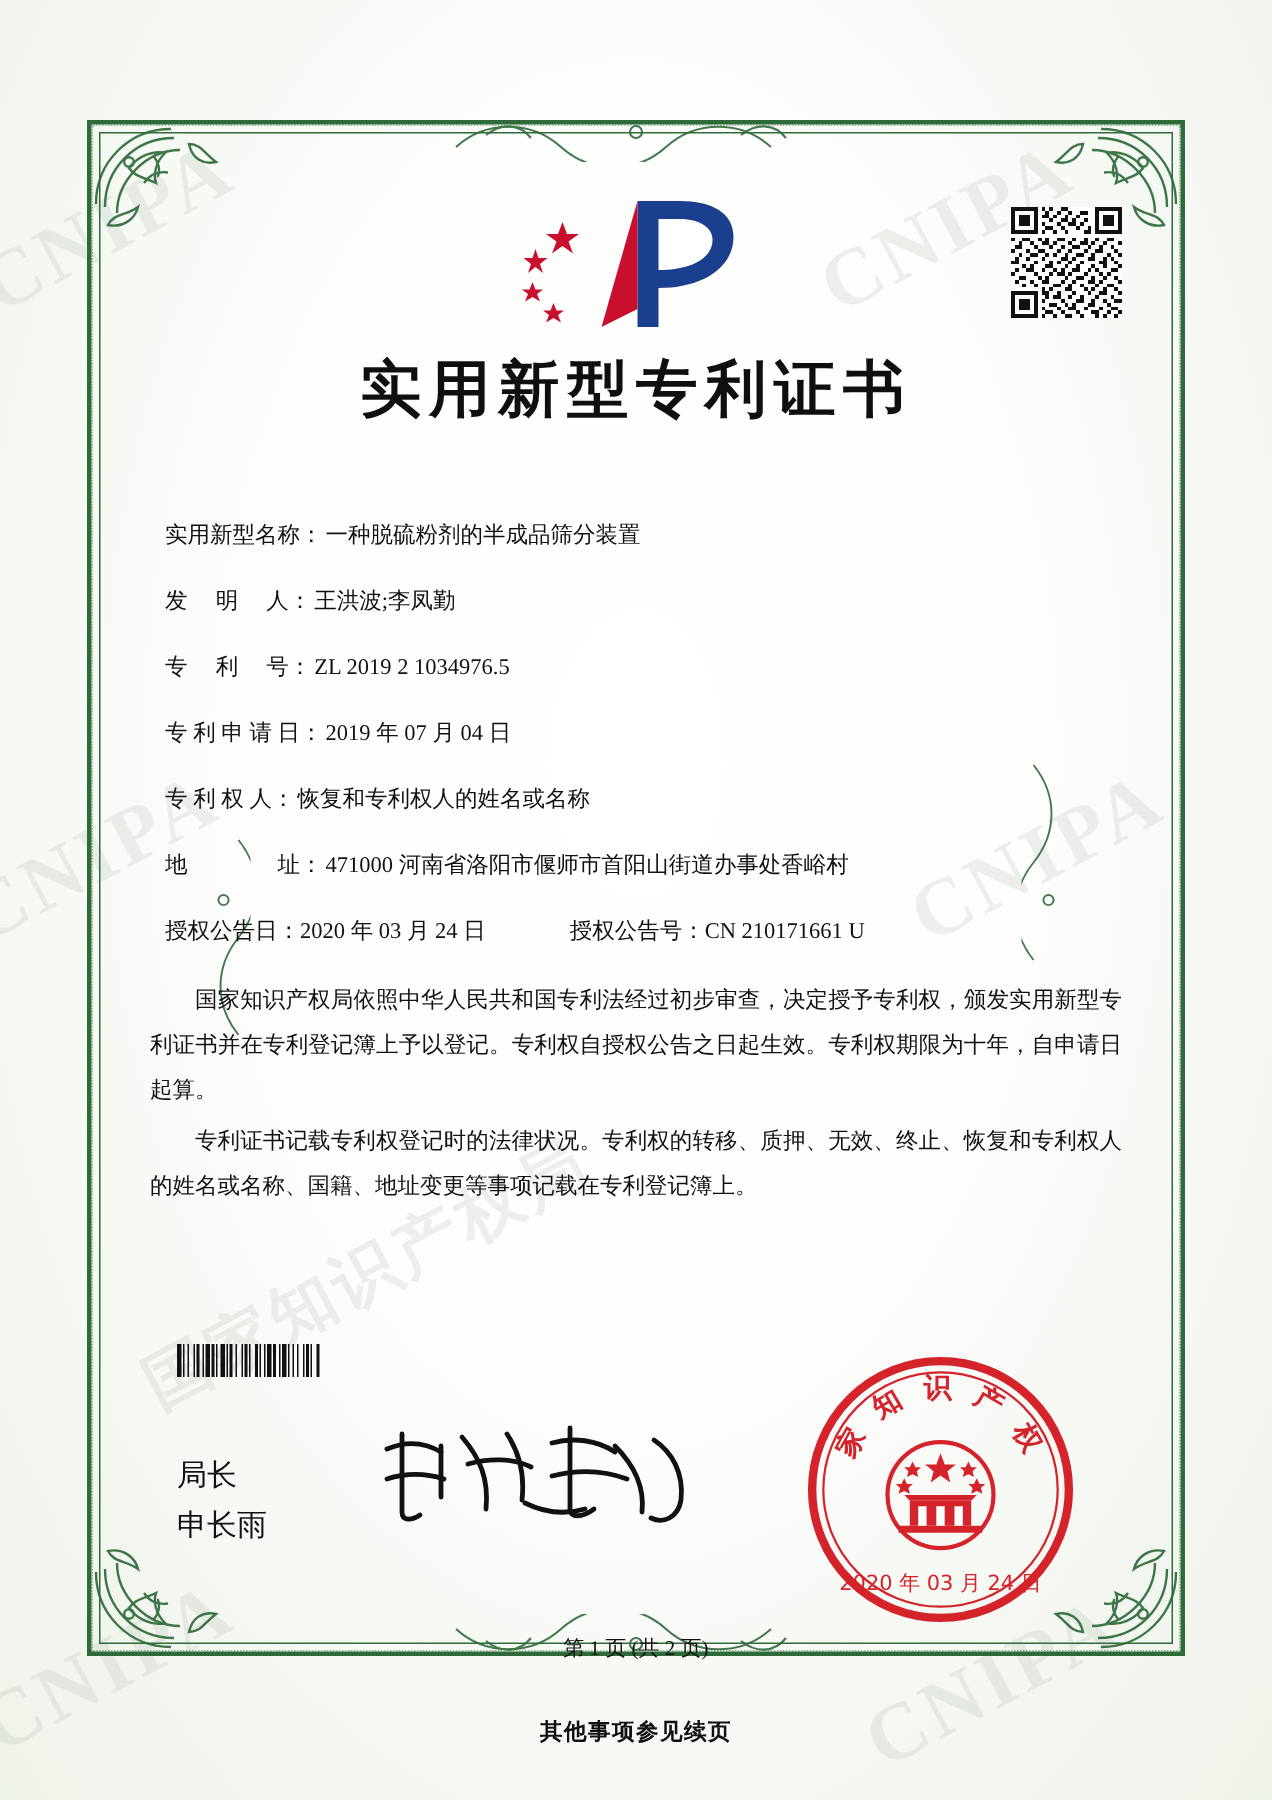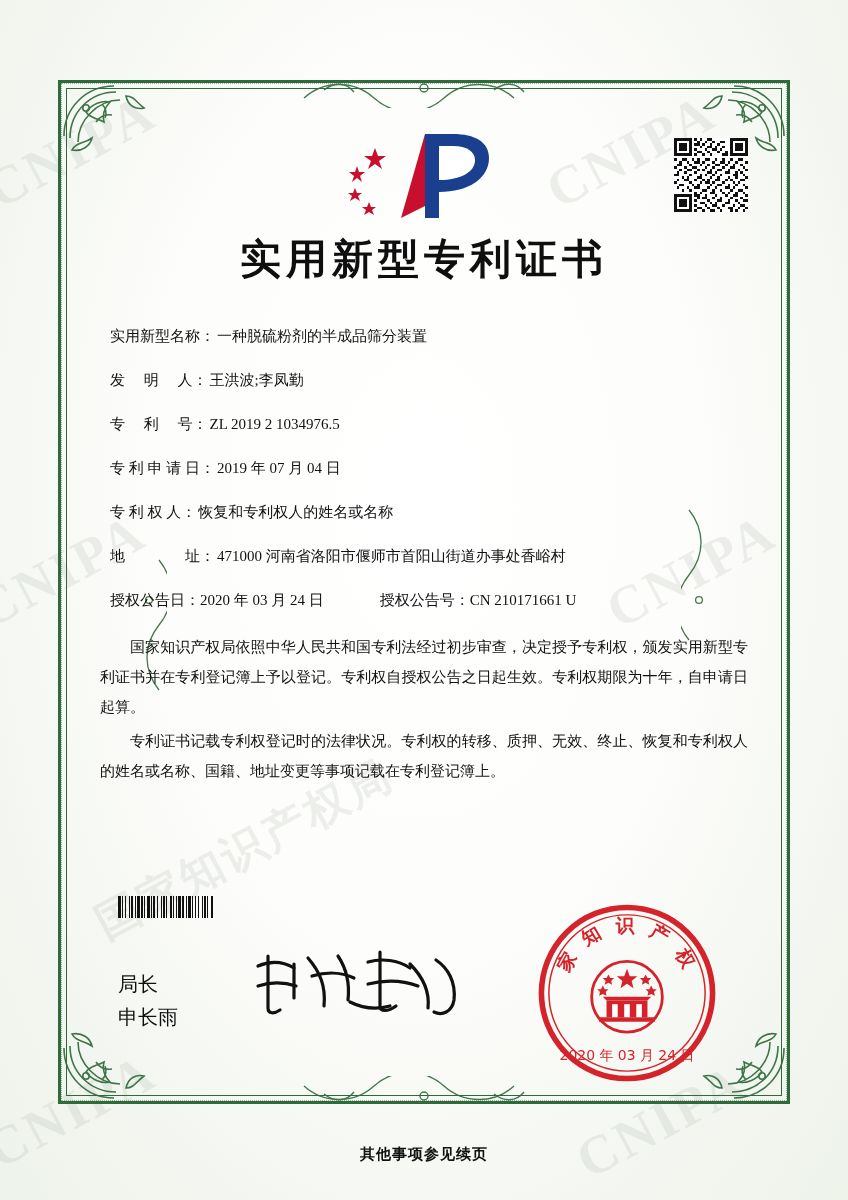--- a/index.html
+++ b/index.html
@@ -113,21 +113,21 @@
     text-align: center;
     font-size: 41px;
     font-weight: bold;
     letter-spacing: 5px;
     margin-top: 112px;
     font-family: Liberation Sans, sans-serif;
     color: #0f0f0f;
   }
 
   .fields {
-    margin-top: 40px;
+    margin-top: 60px;
     padding-left: 10px;
     text-align: right;
   }
   .field {
     display: flex;
     align-items: baseline;
     font-size: 15px;
     margin-bottom: 25px;
     color: #111;
   }
@@ -698,15 +698,16 @@
       <defs>
         <path id="sealArc" d="M 100,100 m -66,0 a 66,66 0 1,1 132,0"></path>
       </defs>
       <text font-family="'DejaVu Sans','Liberation Sans',sans-serif" font-size="20" font-weight="bold" fill="#d4232a" letter-spacing="4">
         <textPath href="#sealArc" startOffset="50%" text-anchor="middle">国 家 知 识 产 权 局</textPath>
       </text>
       <text x="100" y="172" text-anchor="middle" font-family="'DejaVu Sans','Liberation Sans',sans-serif" font-size="15" fill="#d4232a">2020 年 03 月 24 日</text>
     </svg>
   </div>
 
+  <div class="page-no">第 1 页 (共 2 页)</div>
   <div class="footer-note">其他事项参见续页</div>
 
 </div>
 
 </body></html>

